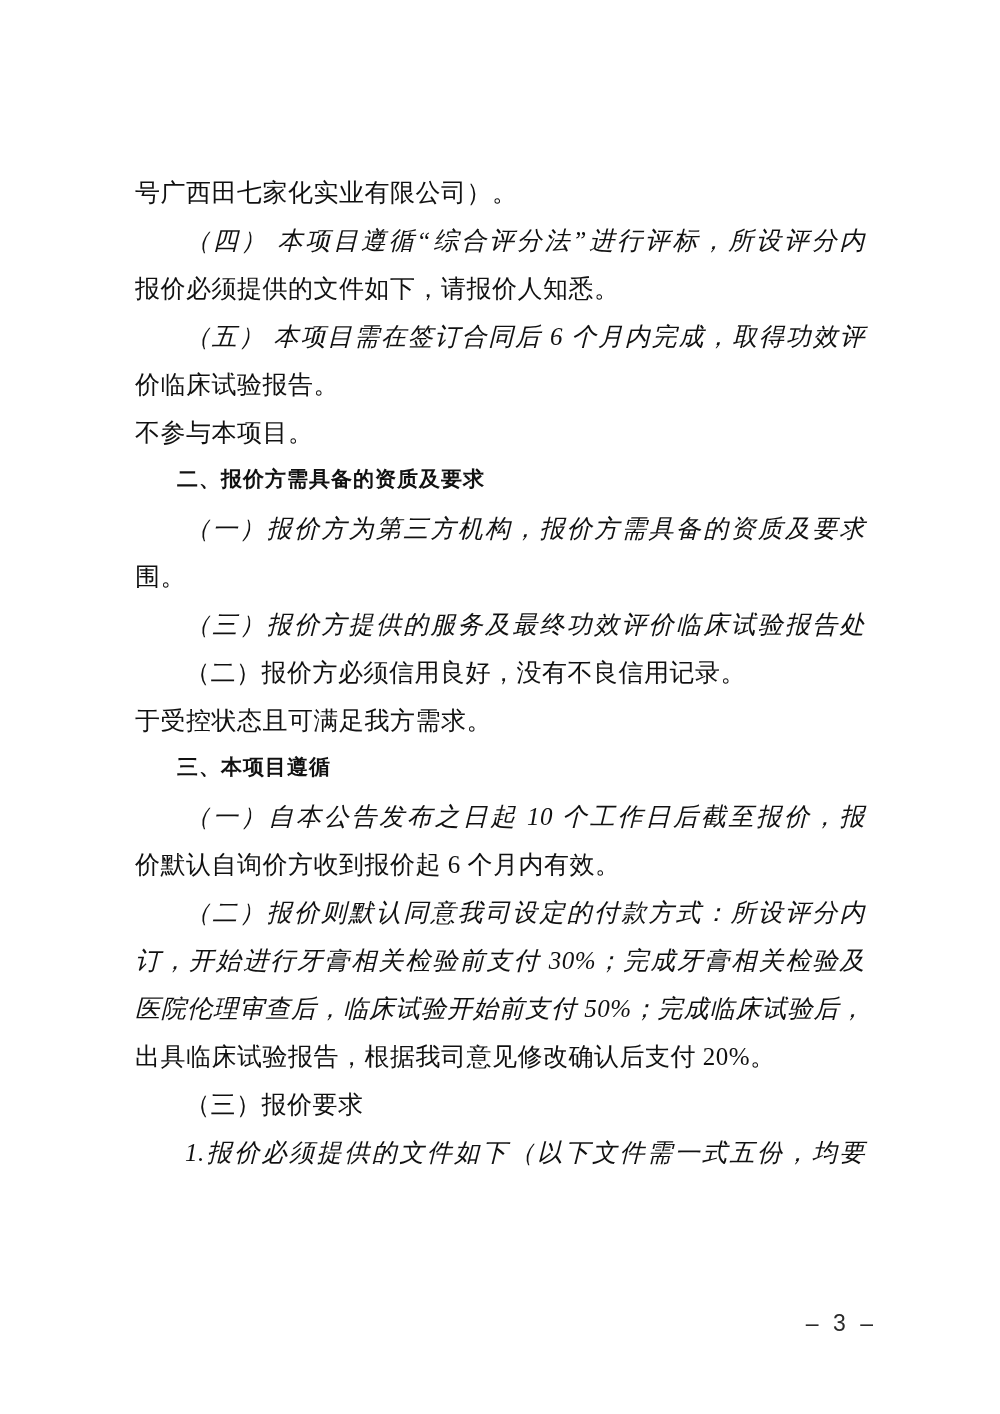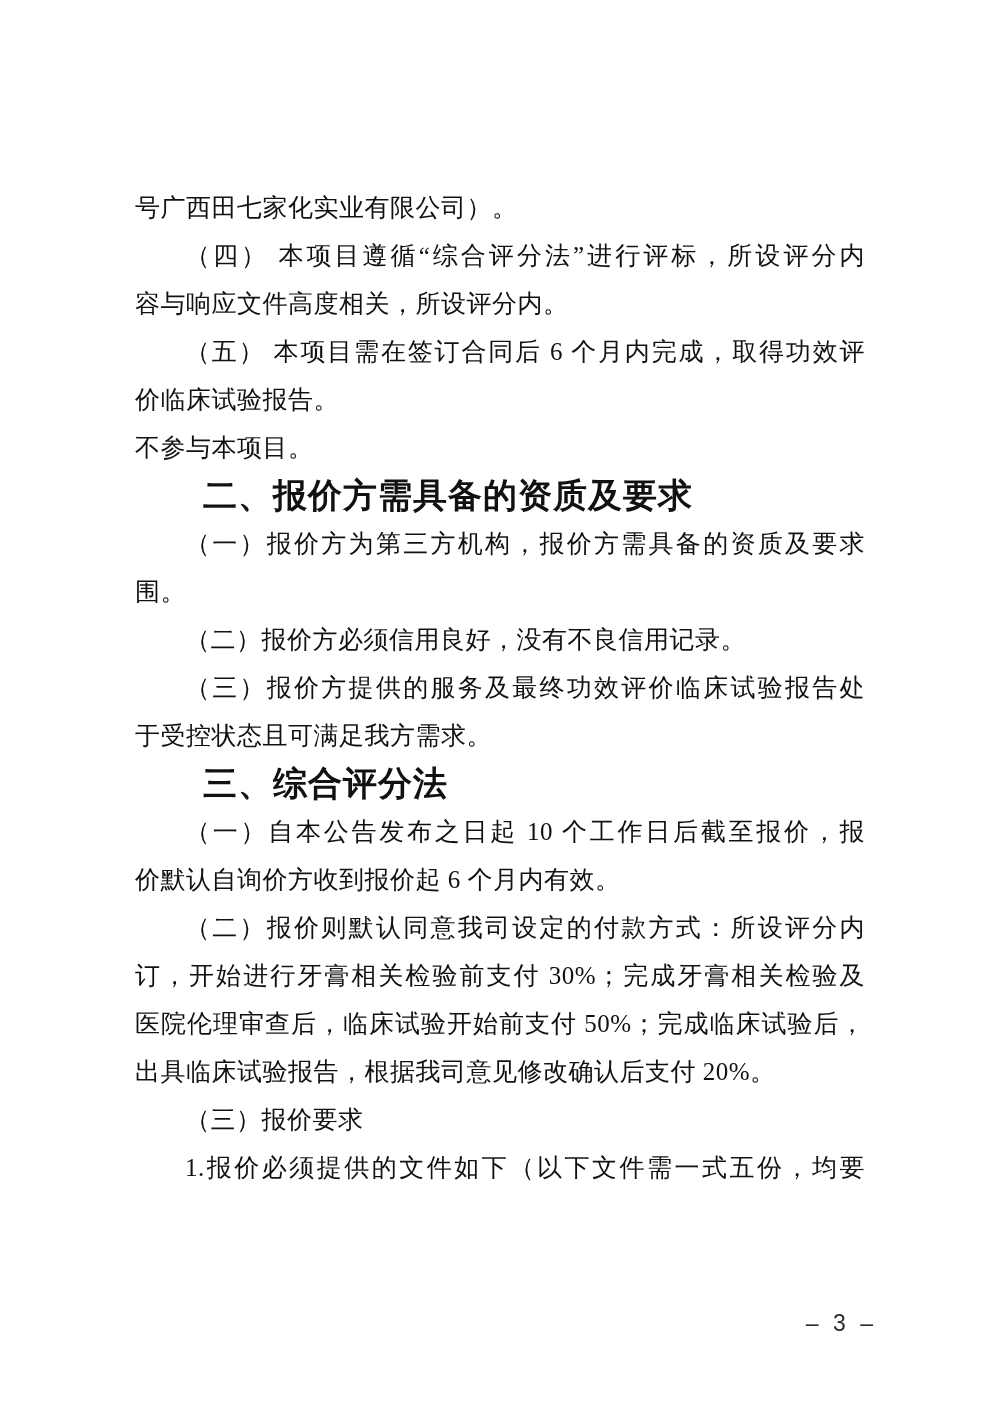--- a/index.html
+++ b/index.html
@@ -9,70 +9,71 @@
     height: 1414px;
     background: #ffffff;
     margin: 0 auto;
     overflow: hidden;
     color: #111111;
     font-family: "Liberation Serif", "DejaVu Serif", serif;
   }
   .text-block {
     position: absolute;
     left: 135px;
-    top: 184px;
+    top: 169px;
     width: 730px;
   }
   .line {
     font-size: 25px;
     line-height: 48px;
     text-align: left;
     white-space: normal;
     letter-spacing: 0.5px;
   }
   .indent { text-indent: 2em; }
   .fill {
     text-align: justify;
     text-align-last: justify;
     text-justify: inter-character;
+    font-style: italic;
   }
   .heading {
-    font-family: Liberation Serif, serif;
+    font-family: Liberation Mono, monospace;
     font-weight: 700;
-    font-size: 34px;
+    font-size: 21px;
     letter-spacing: 1px;
   }
   .page-number {
     position: absolute;
     top: 1310px;
     right: 123px;
     font-size: 23px;
     letter-spacing: 4px;
     color: #2a2a2a;
     font-family: "Liberation Sans", "DejaVu Sans", sans-serif;
   }
 </style>
 </head>
 <body>
 
 <div class="page">
   <div class="text-block">
     <div class="line">号广西田七家化实业有限公司）。</div>
     <div class="line indent fill">（四） 本项目遵循“综合评分法”进行评标，所设评分内</div>
-    <div class="line">容与响应文件高度相关，所设评分内。</div>
+    <div class="line">报价必须提供的文件如下，请报价人知悉。</div>
     <div class="line indent fill">（五） 本项目需在签订合同后 6 个月内完成，取得功效评</div>
     <div class="line">价临床试验报告。</div>
     <div class="line">不参与本项目。</div>
     <div class="line indent heading">二、报价方需具备的资质及要求</div>
     <div class="line indent fill">（一）报价方为第三方机构，报价方需具备的资质及要求</div>
     <div class="line">围。</div>
+    <div class="line indent fill">（三）报价方提供的服务及最终功效评价临床试验报告处</div>
     <div class="line indent">（二）报价方必须信用良好，没有不良信用记录。</div>
-    <div class="line indent fill">（三）报价方提供的服务及最终功效评价临床试验报告处</div>
     <div class="line">于受控状态且可满足我方需求。</div>
-    <div class="line indent heading">三、综合评分法</div>
+    <div class="line indent heading">三、本项目遵循</div>
     <div class="line indent fill">（一）自本公告发布之日起 10 个工作日后截至报价，报</div>
     <div class="line">价默认自询价方收到报价起 6 个月内有效。</div>
     <div class="line indent fill">（二）报价则默认同意我司设定的付款方式：所设评分内</div>
     <div class="line fill">订，开始进行牙膏相关检验前支付 30%；完成牙膏相关检验及</div>
     <div class="line fill">医院伦理审查后，临床试验开始前支付 50%；完成临床试验后，</div>
     <div class="line">出具临床试验报告，根据我司意见修改确认后支付 20%。</div>
     <div class="line indent">（三）报价要求</div>
     <div class="line indent fill">1.报价必须提供的文件如下（以下文件需一式五份，均要</div>
   </div>
 

